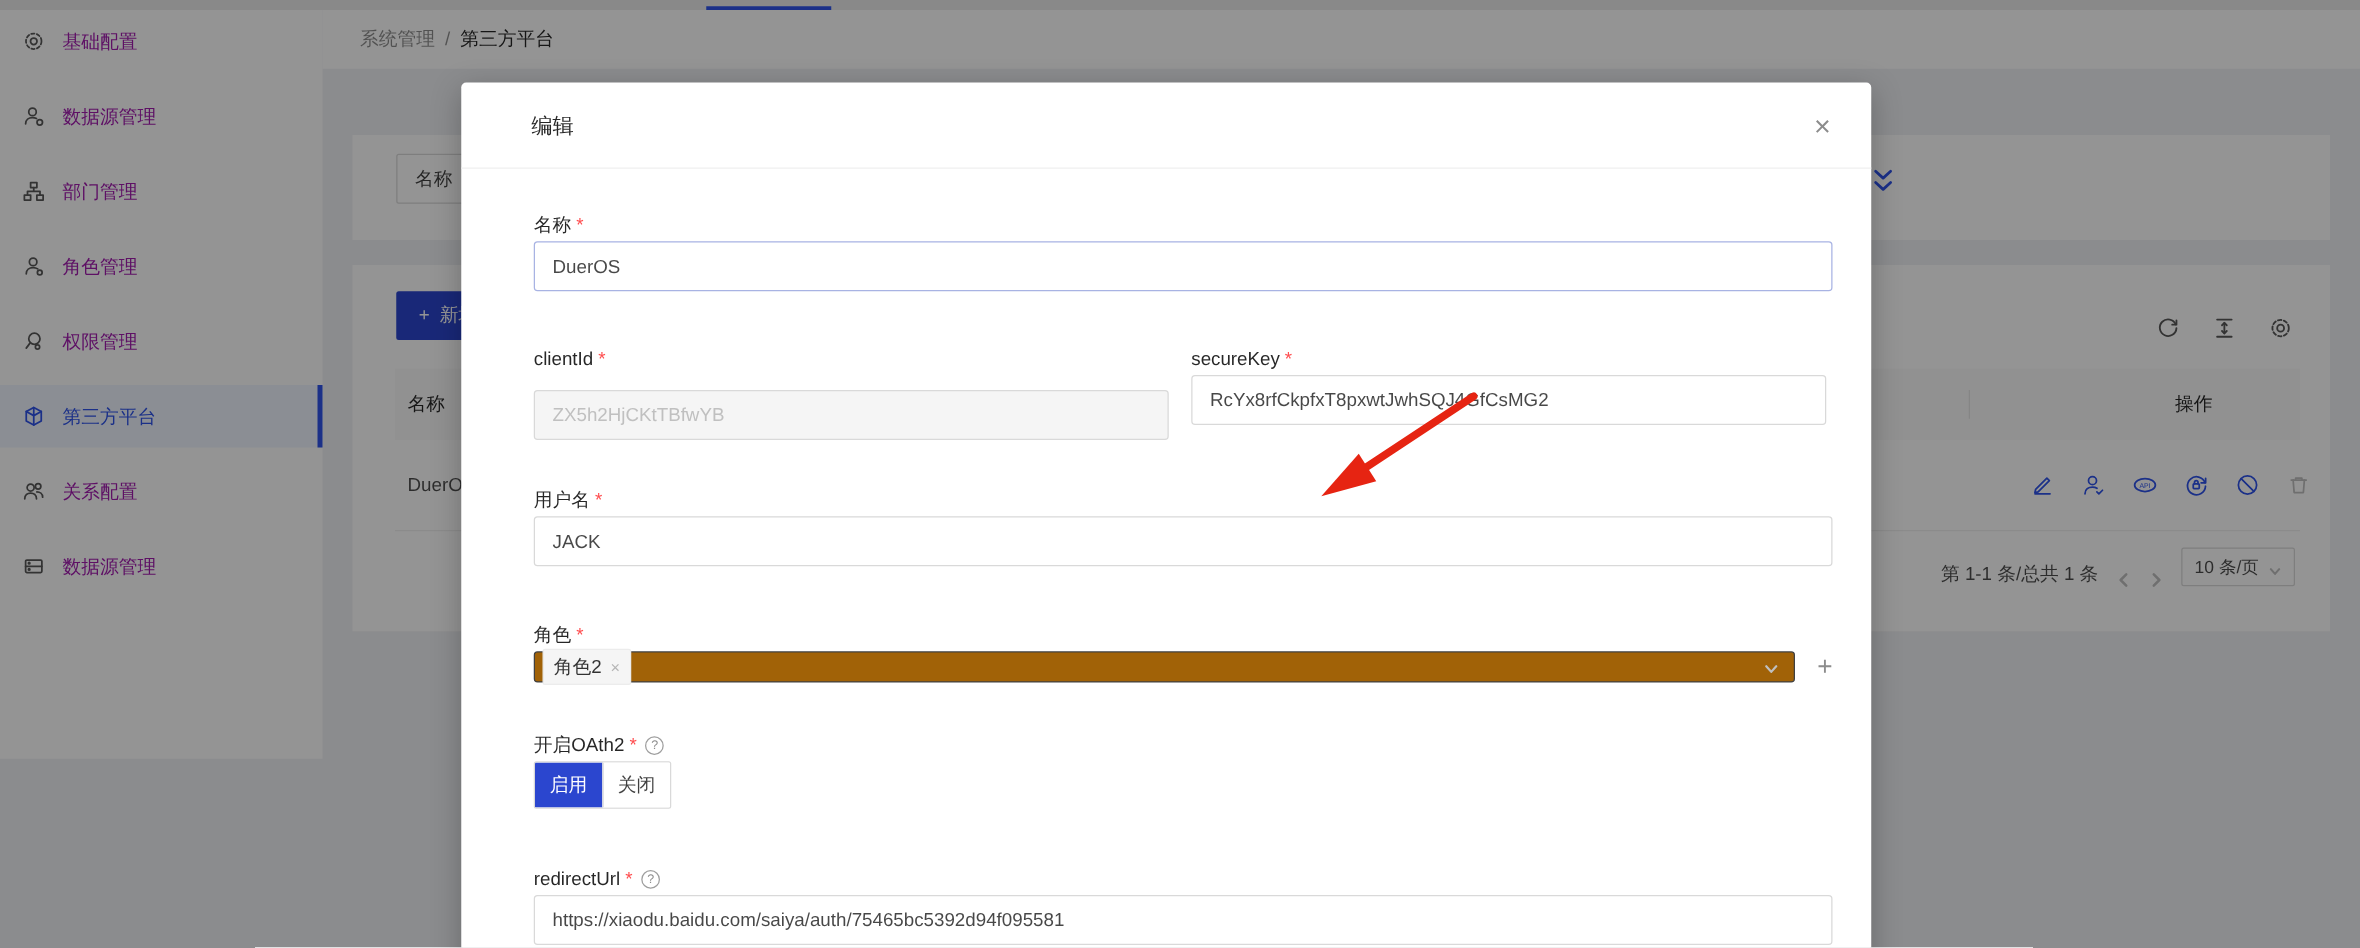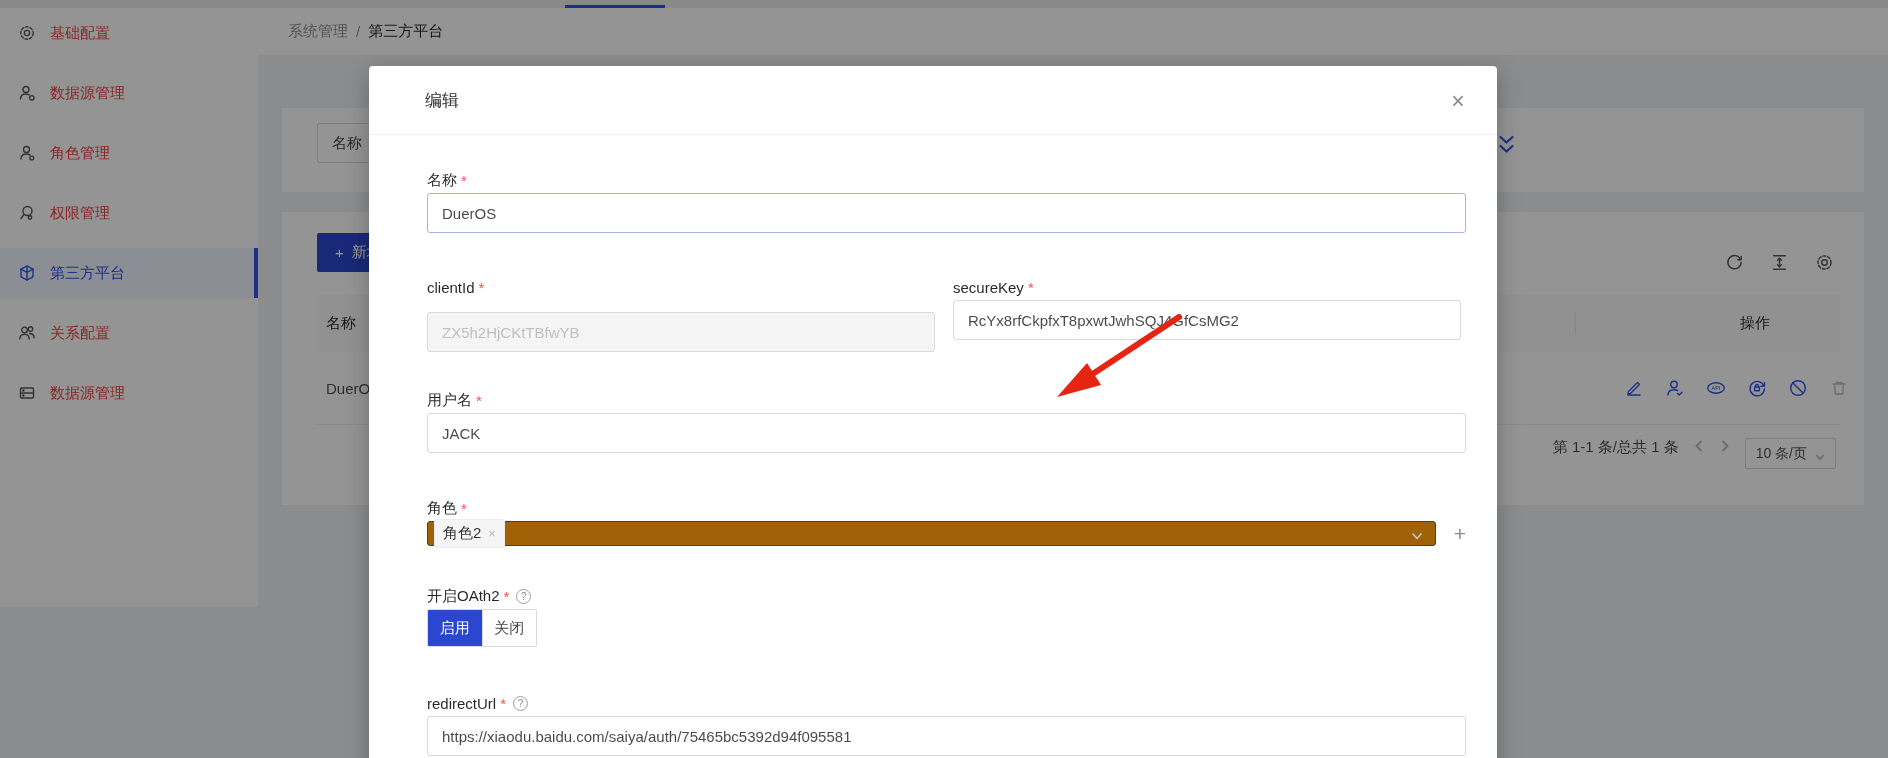--- a/index.html
+++ b/index.html
@@ -7,21 +7,21 @@
     font-family:"Liberation Sans","DejaVu Sans",sans-serif; }
   .screen { position:relative; width:1888px; height:758px; background:#f0f2f5; }
 
   
   .topstrip { position:absolute; left:0; top:0; width:1888px; height:8px; background:#ececec; }
   .tab-underline { position:absolute; left:565px; top:5px; width:100px; height:3px; background:#2f54eb; }
 
   
   .sidebar { position:absolute; left:0; top:8px; width:258px; height:599px; background:#ffffff; }
   .menu-item { position:relative; height:50px; margin-bottom:10px; display:flex; align-items:center;
-    padding-left:18px; color:#ef4444; font-size:15px; cursor:pointer; }
+    padding-left:18px; color:#a21caf; font-size:15px; cursor:pointer; }
   .menu-item .ic { margin-right:14px; flex:0 0 auto; }
   .menu-item.active { background:#f0f5ff; color:#2f54eb; }
   .menu-item.active .activebar { position:absolute; right:0; top:0; width:4px; height:100%; background:#2f54eb; }
   .ic { width:18px; height:18px; display:inline-block; }
   .ic svg { width:100%; height:100%; stroke:#595959; fill:none; stroke-width:1.4; stroke-linecap:round; stroke-linejoin:round; }
   .menu-item.active .ic svg { stroke:#2f54eb; }
 
   
   .breadcrumb-bar { position:absolute; left:258px; top:8px; width:1630px; height:47px; background:#ffffff;
     display:flex; align-items:center; padding-left:30px; font-size:15px; }
@@ -47,21 +47,21 @@
   .th-name { padding-left:10px; }
   .th-op { position:absolute; left:1384px; width:110px; text-align:center; }
   .col-div { position:absolute; left:1259px; top:17px; width:1px; height:23px; background:rgba(0,0,0,0.08); }
   .trow { position:absolute; left:34px; top:140px; width:1524px; height:73px; border-bottom:1px solid #f0f0f0;
     display:flex; align-items:center; font-size:15px; color:rgba(0,0,0,0.70); }
   .td-name { padding-left:10px; }
   .row-actions { position:absolute; left:1308px; display:flex; gap:21px; align-items:center; }
   .row-actions .ic { width:20px; height:20px; cursor:pointer; }
   .row-actions .ic svg { stroke:#2f54eb; }
   .row-actions .ic.disabled svg { stroke:#bfbfbf; }
-  .pager { position:absolute; right:28px; top:226px; display:flex; align-items:flex-start; gap:14px;
+  .pager { position:absolute; right:28px; top:226px; display:flex; align-items:flex-end; gap:14px;
     font-size:15px; color:rgba(0,0,0,0.70); }
   .pg-arrow { width:12px; height:12px; }
   .pg-arrow svg { stroke:#bfbfbf; fill:none; stroke-width:2; width:100%; height:100%; stroke-linecap:round; stroke-linejoin:round; }
   .page-size { border:1px solid #d9d9d9; border-radius:2px; height:31px; padding:0 10px; display:flex;
     align-items:center; gap:8px; background:#fff; font-size:14px; cursor:pointer; }
   .page-size .pg-arrow { width:10px; height:10px; }
 
   
   .mask { position:absolute; inset:0; background:rgba(0,0,0,0.42); z-index:10; }
   .modal { position:absolute; left:369px; top:66px; width:1128px; height:720px; background:#ffffff;
@@ -121,20 +121,29 @@
     <div class="menu-item">
       <span class="ic"><svg viewBox="0 0 18 18">
             <circle cx="8" cy="5.5" r="3"></circle>
             <path d="M2.5 15c0-3.3 2.5-5 5.5-5 1.2 0 2.3.3 3.2.8"></path>
             <circle cx="13.8" cy="13.8" r="2.2"></circle>
           </svg></span>
       <span>数据源管理</span>
     </div>
     <div class="menu-item">
       <span class="ic"><svg viewBox="0 0 18 18">
+            <rect x="6.5" y="2" width="5" height="4"></rect>
+            <rect x="1.5" y="12" width="5" height="4"></rect>
+            <rect x="11.5" y="12" width="5" height="4"></rect>
+            <path d="M9 6v3M4 12V9h10v3"></path>
+          </svg></span>
+      <span>部门管理</span>
+    </div>
+    <div class="menu-item">
+      <span class="ic"><svg viewBox="0 0 18 18">
             <circle cx="8.5" cy="5.5" r="3"></circle>
             <path d="M3 15c0-3.3 2.5-5 5.5-5 1.4 0 2.7.4 3.7 1.1"></path>
             <circle cx="13.8" cy="14" r="1.9"></circle>
           </svg></span>
       <span>角色管理</span>
     </div>
     <div class="menu-item">
       <span class="ic"><svg viewBox="0 0 18 18">
             <circle cx="9.5" cy="7" r="4.5"></circle>
             <path d="M6 10.5 3 14.5"></path>

